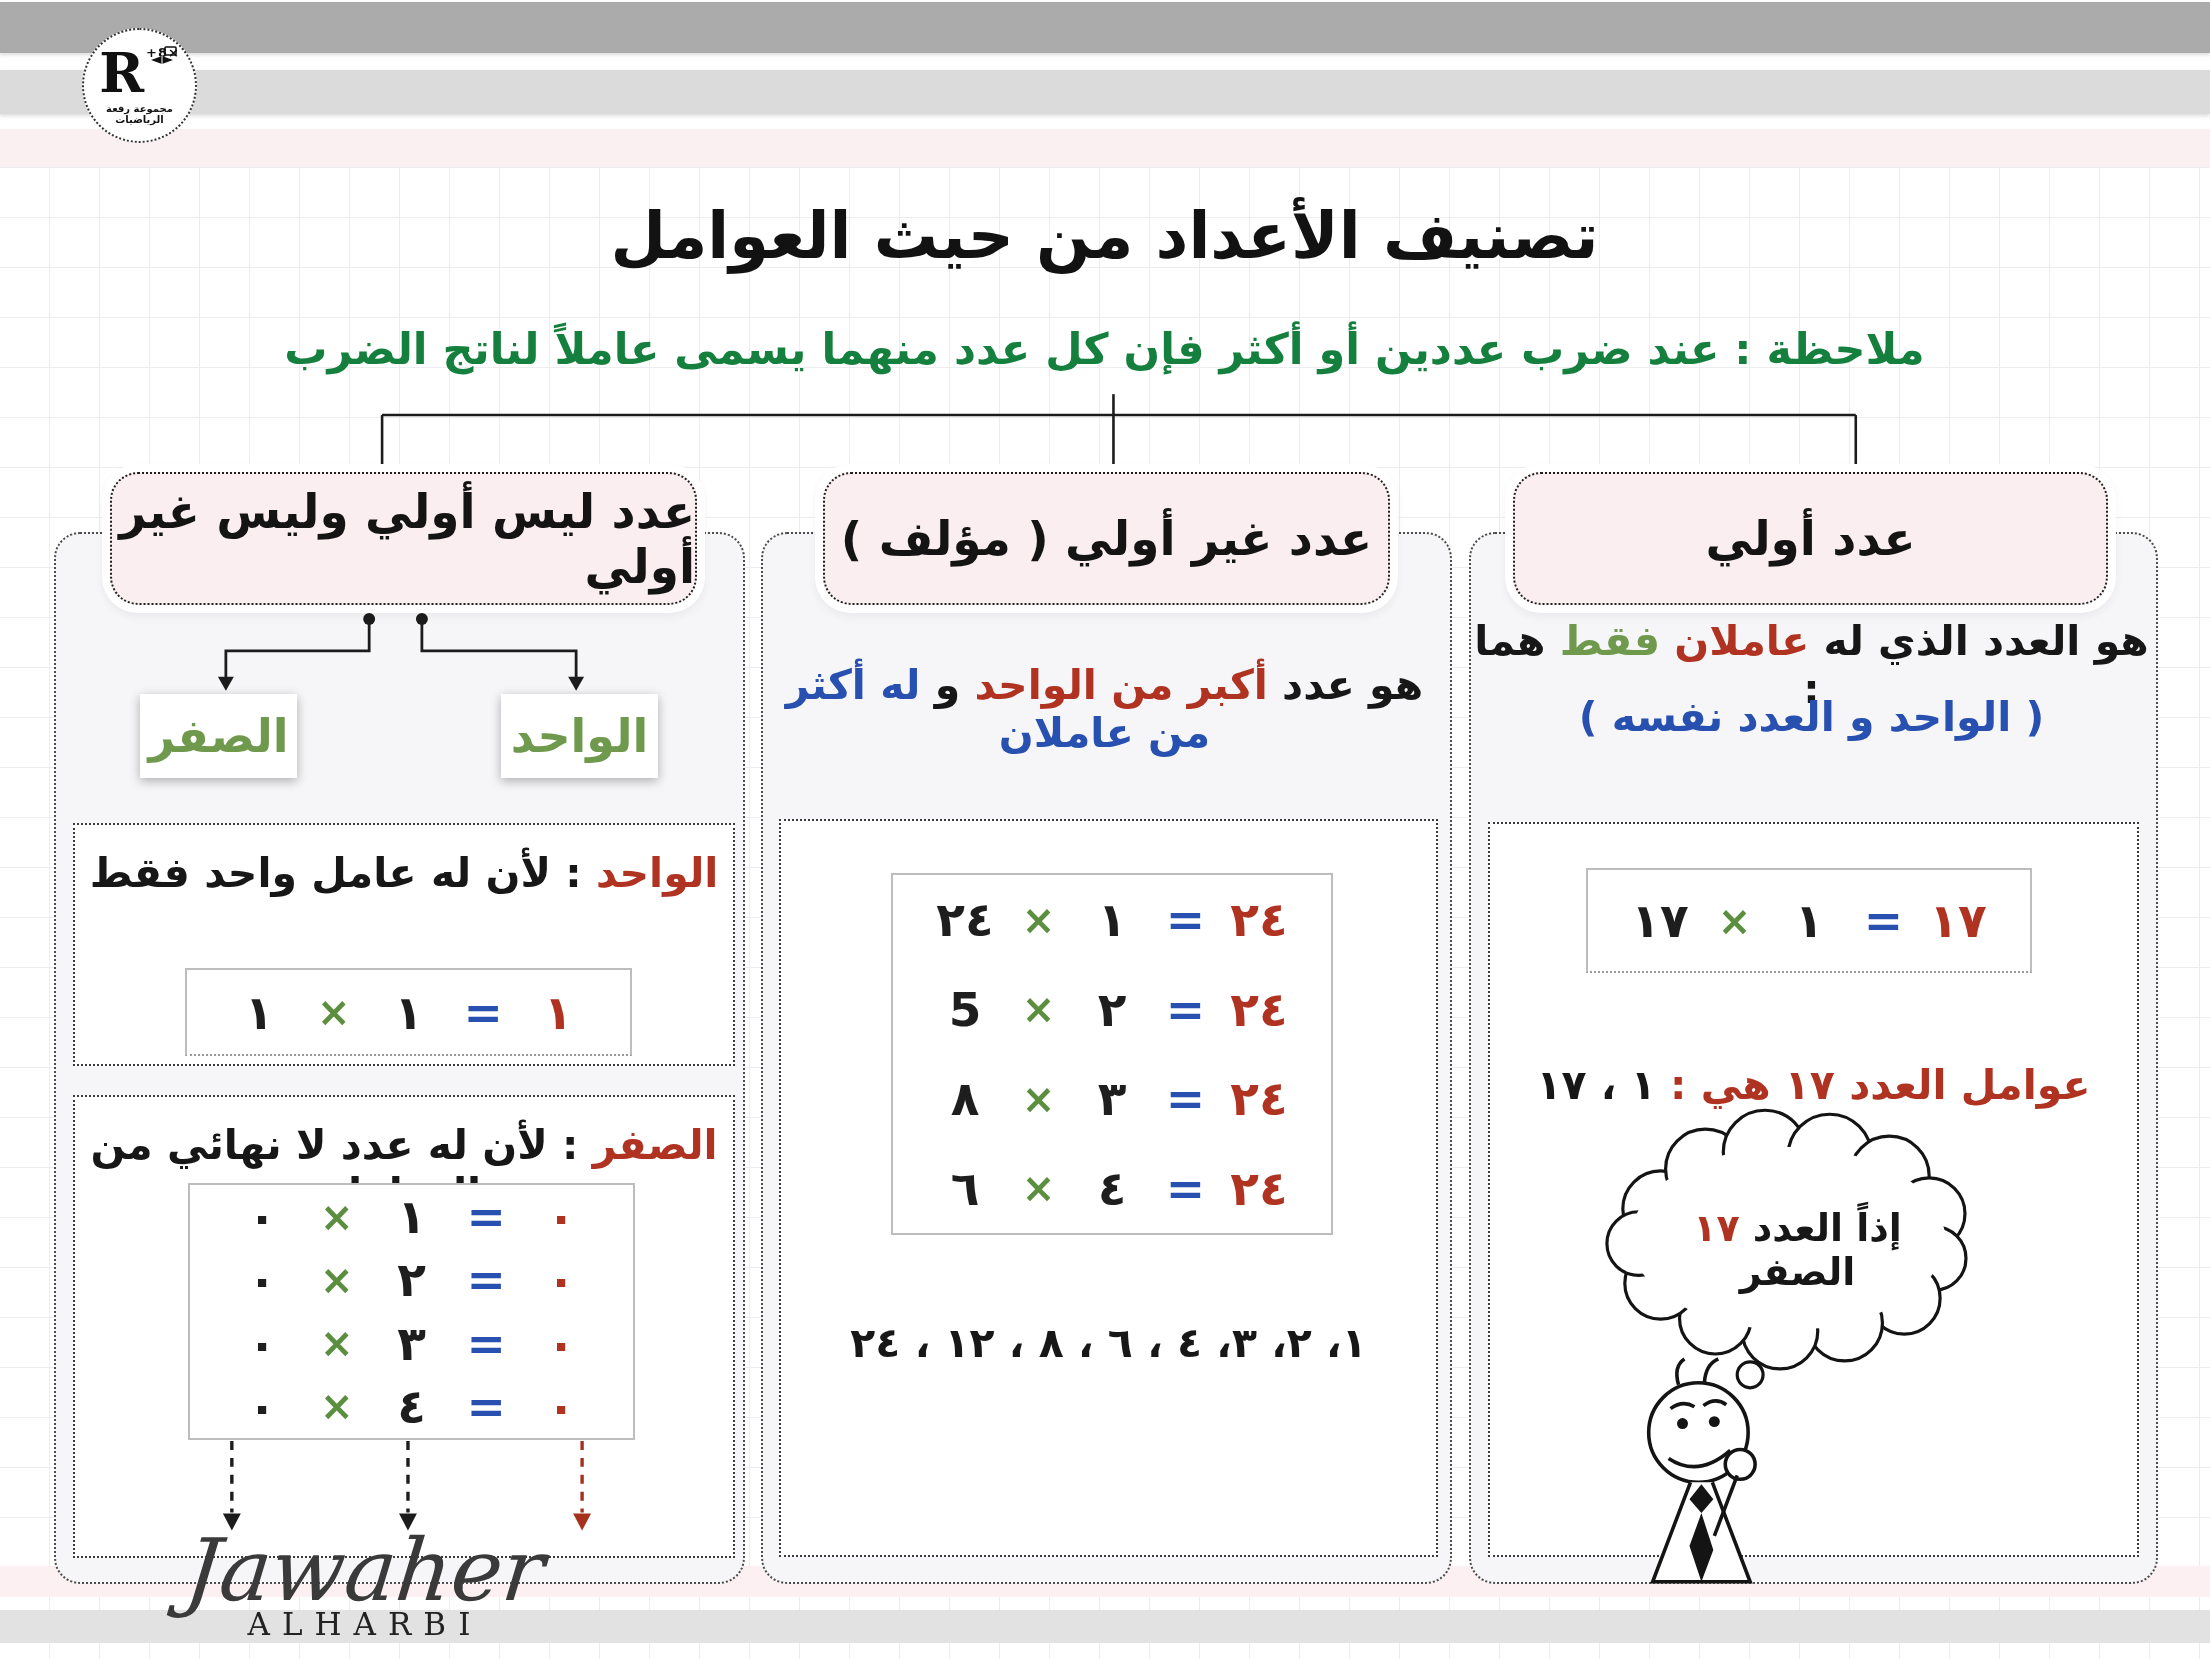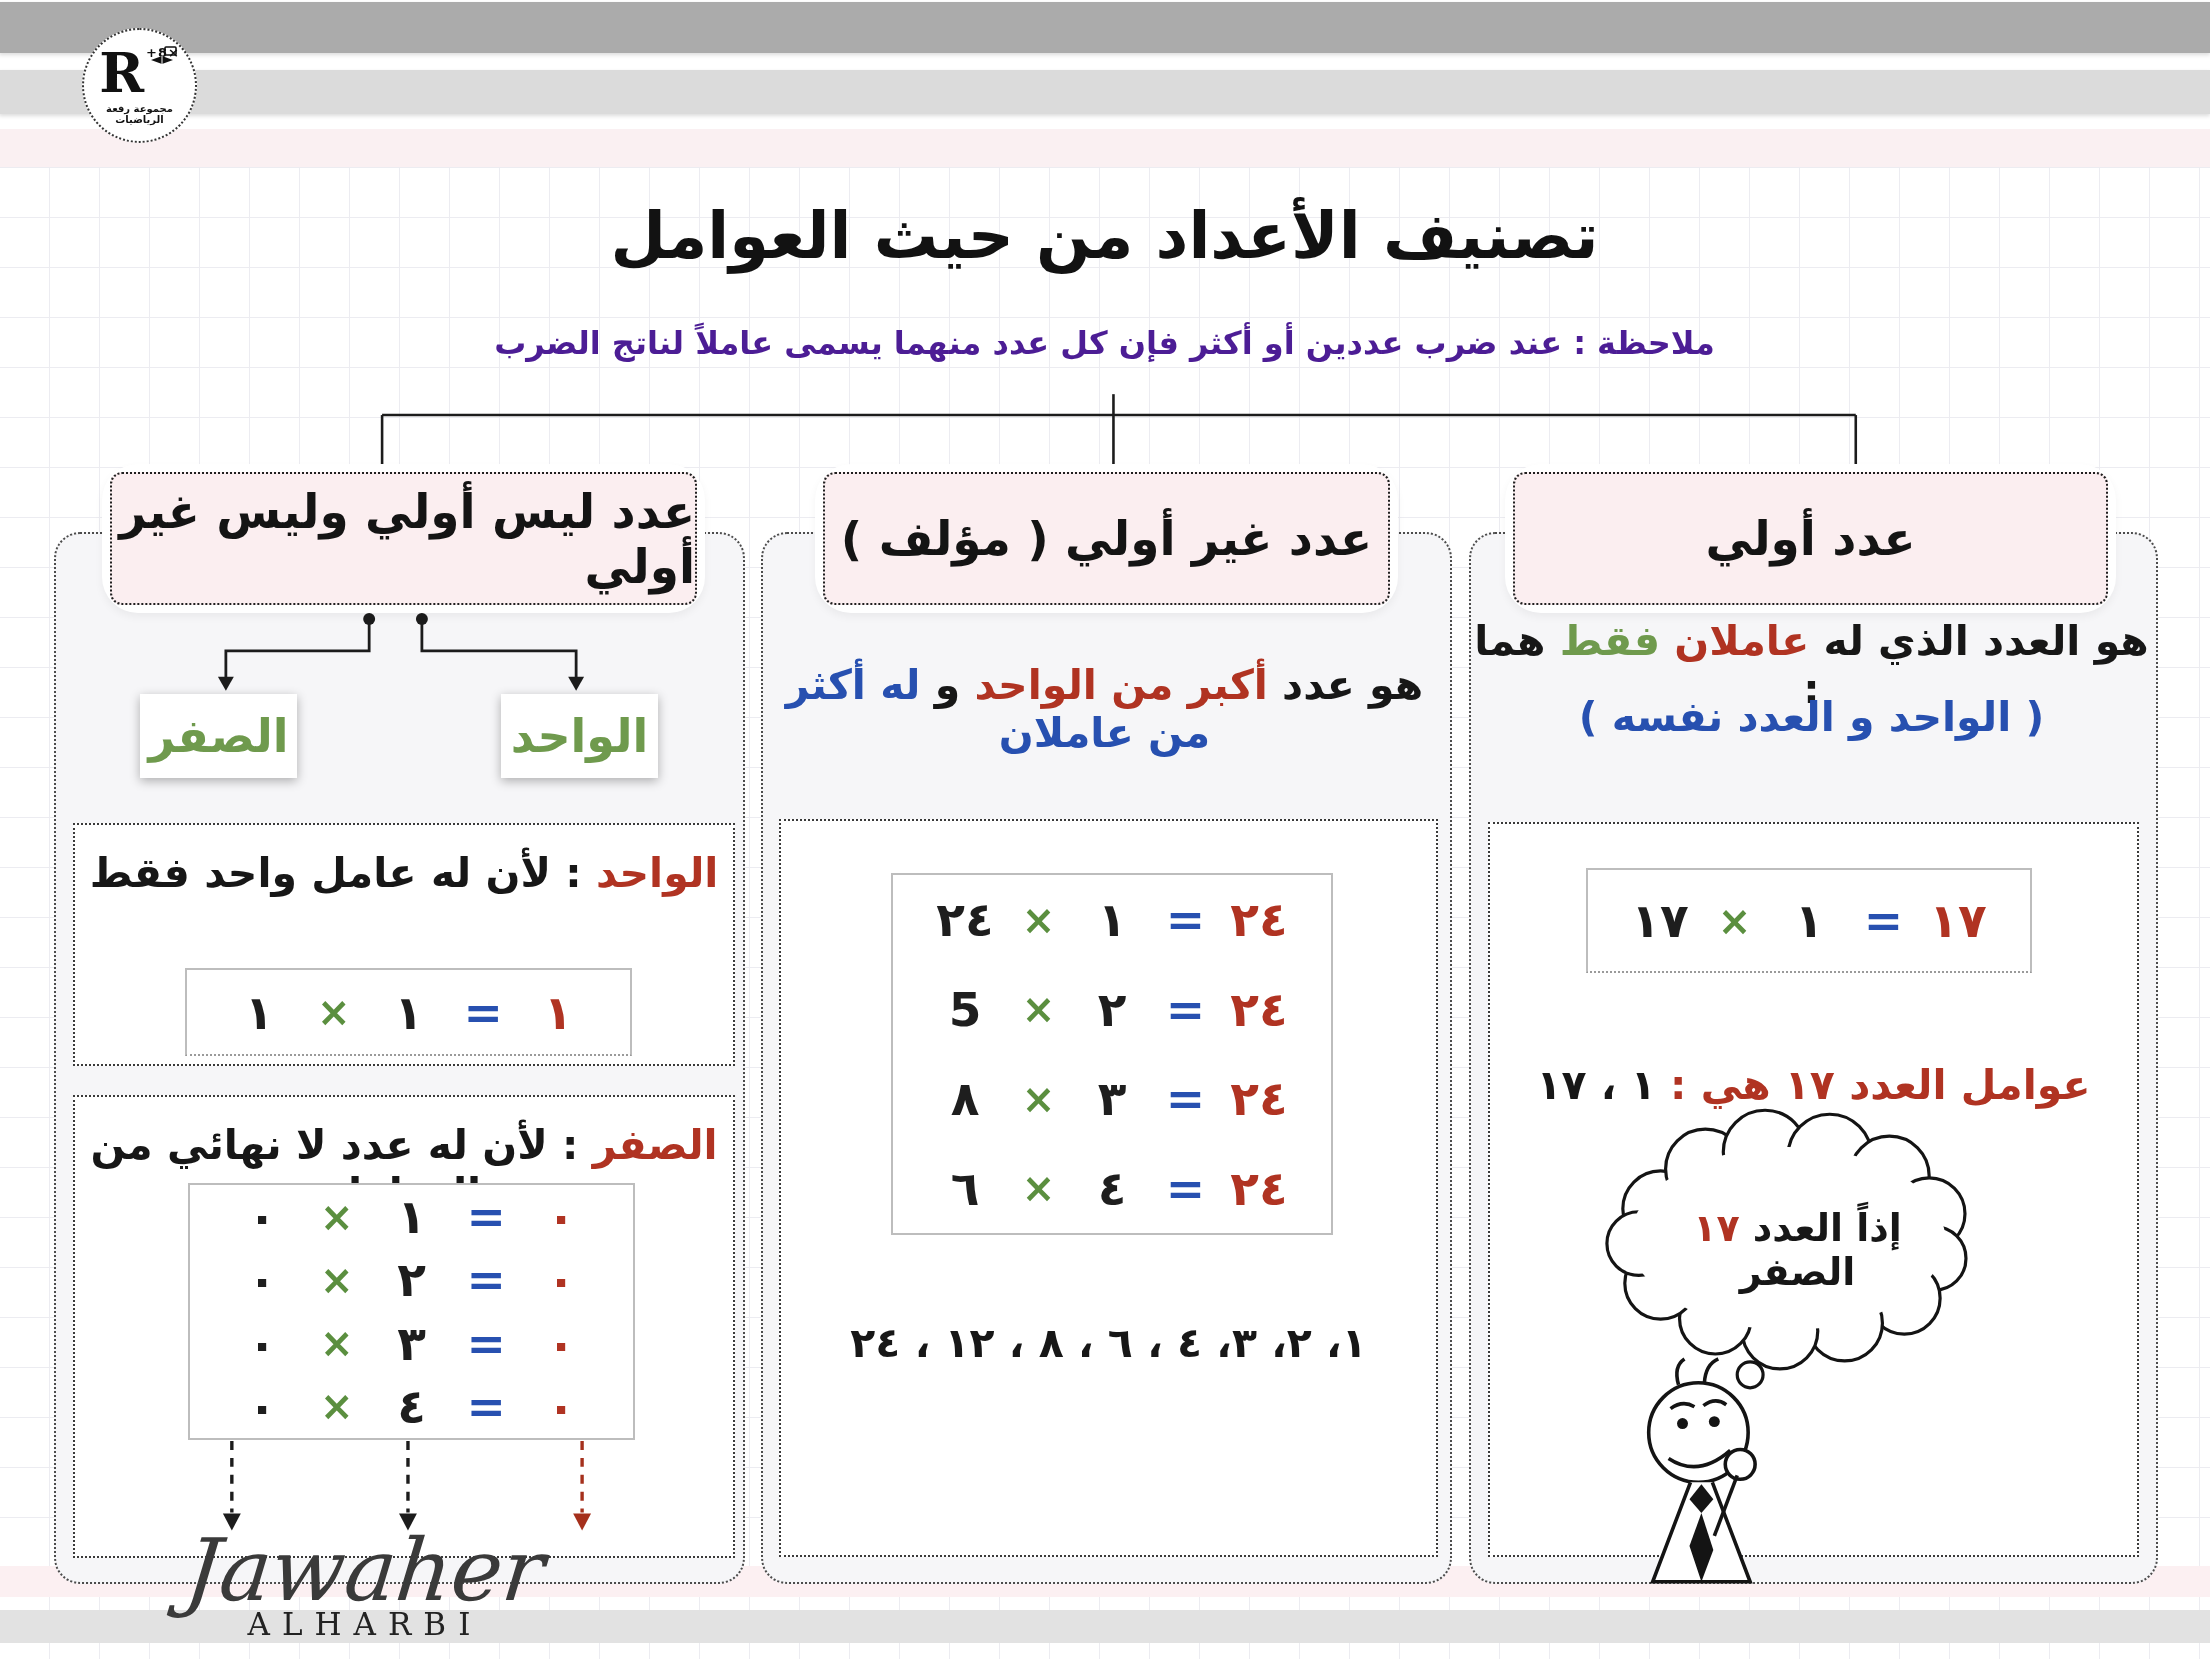--- a/index.html
+++ b/index.html
@@ -24,31 +24,31 @@
         align-items:center;justify-content:center;z-index:6;text-align:center;}
   .logo-row{display:flex;align-items:flex-start;direction:ltr;line-height:1;}
   .logo-r{font-family:"DejaVu Serif",serif;font-weight:bold;font-size:54px;color:#111;}
   .logo-side{display:flex;flex-direction:column;align-items:center;margin-left:2px;}
   .logo-sym{font-size:13px;font-weight:bold;color:#111;letter-spacing:1px;}
   .logo-cap{font-size:10px;color:#111;margin-top:3px;font-weight:bold;}
   
   .page-title{position:absolute;left:0;top:199px;width:100%;text-align:center;
               font-size:64px;font-weight:bold;color:#121212;}
   .page-note{position:absolute;left:0;top:324px;width:100%;text-align:center;
-             font-size:32px;font-weight:bold;color:#4c1d95;}
+             font-size:43px;font-weight:bold;color:#15803d;}
   
   .col{position:absolute;top:532px;height:1048px;background:#f6f6f8;
        border:2.5px dotted #4c4c4c;border-radius:26px;}
   .col-left{left:55px;width:687px;}
   .col-mid{left:762px;width:687px;}
   .col-right{left:1470px;width:685px;}
   
   .hdr-wrap{position:absolute;top:464px;height:149px;background:#ffffff;border-radius:36px;
             box-shadow:0 4px 8px rgba(0,0,0,.05);z-index:5;}
-  .hdr{position:absolute;inset:8px;background:#fbeef0;border:2.5px dotted #1f1f1f;border-radius:12px;
+  .hdr{position:absolute;inset:8px;background:#fbeef0;border:2.5px dotted #1f1f1f;border-radius:28px;
        display:flex;align-items:center;justify-content:center;
        font-size:47px;font-weight:bold;color:#141414;}
   .hw-left{left:103px;width:603px;}
   .hw-mid{left:816px;width:583px;}
   .hw-right{left:1506px;width:611px;}
   
   .whitebox{position:absolute;background:#ffffff;border:2px dotted #3a3a3a;}
   .wb-title{position:absolute;left:0;top:24px;width:100%;text-align:center;
             font-size:41px;font-weight:bold;color:#171717;}
   

